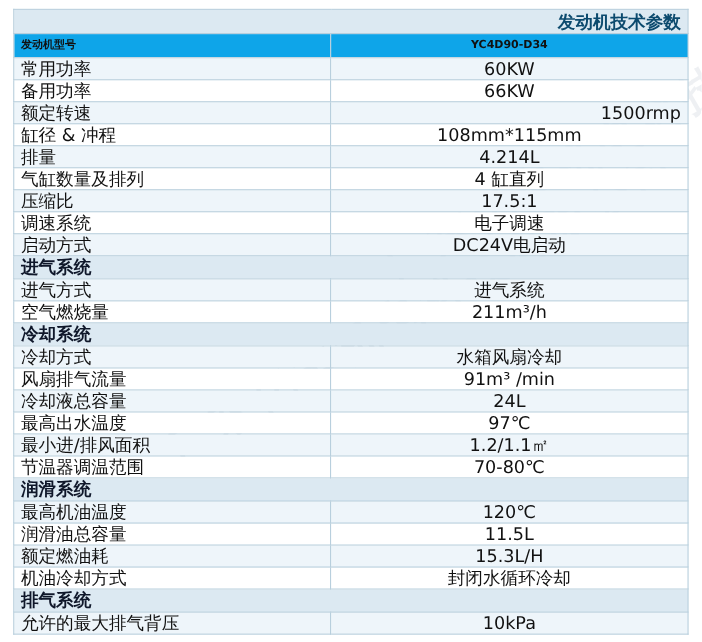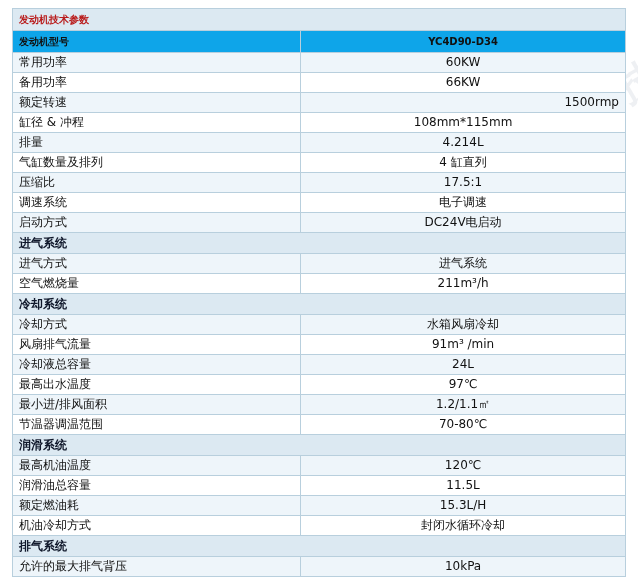--- a/index.html
+++ b/index.html
@@ -50,35 +50,35 @@
     table-layout: fixed;
     position: relative;
     z-index: 10;
   }
   table.spec td {
     border: 1px solid #b8cfdd;
     height: 19px;
     line-height: 19px;
     padding: 0 6px;
     box-sizing: border-box;
-    font-size: 12px;
+    font-size: 16px;
     overflow: hidden;
     white-space: nowrap;
   }
   .col-label { width: 47%; }
   .col-value { width: 53%; text-align: center; }
 
   tr.title td {
     background: #dce9f2;
-    text-align: left;
+    text-align: right;
     font-weight: bold;
     height: 21px;
     line-height: 21px;
-    font-size: 10px;
-    color: #b91c1c;
+    font-size: 16px;
+    color: #0c4a6e;
   }
   tr.section td {
     background: #dce9f2;
     font-weight: bold;
     color: #0f172a;
     height: 20px;
     line-height: 20px;
   }
   tr.model td {
     background: #0ea5e9;

